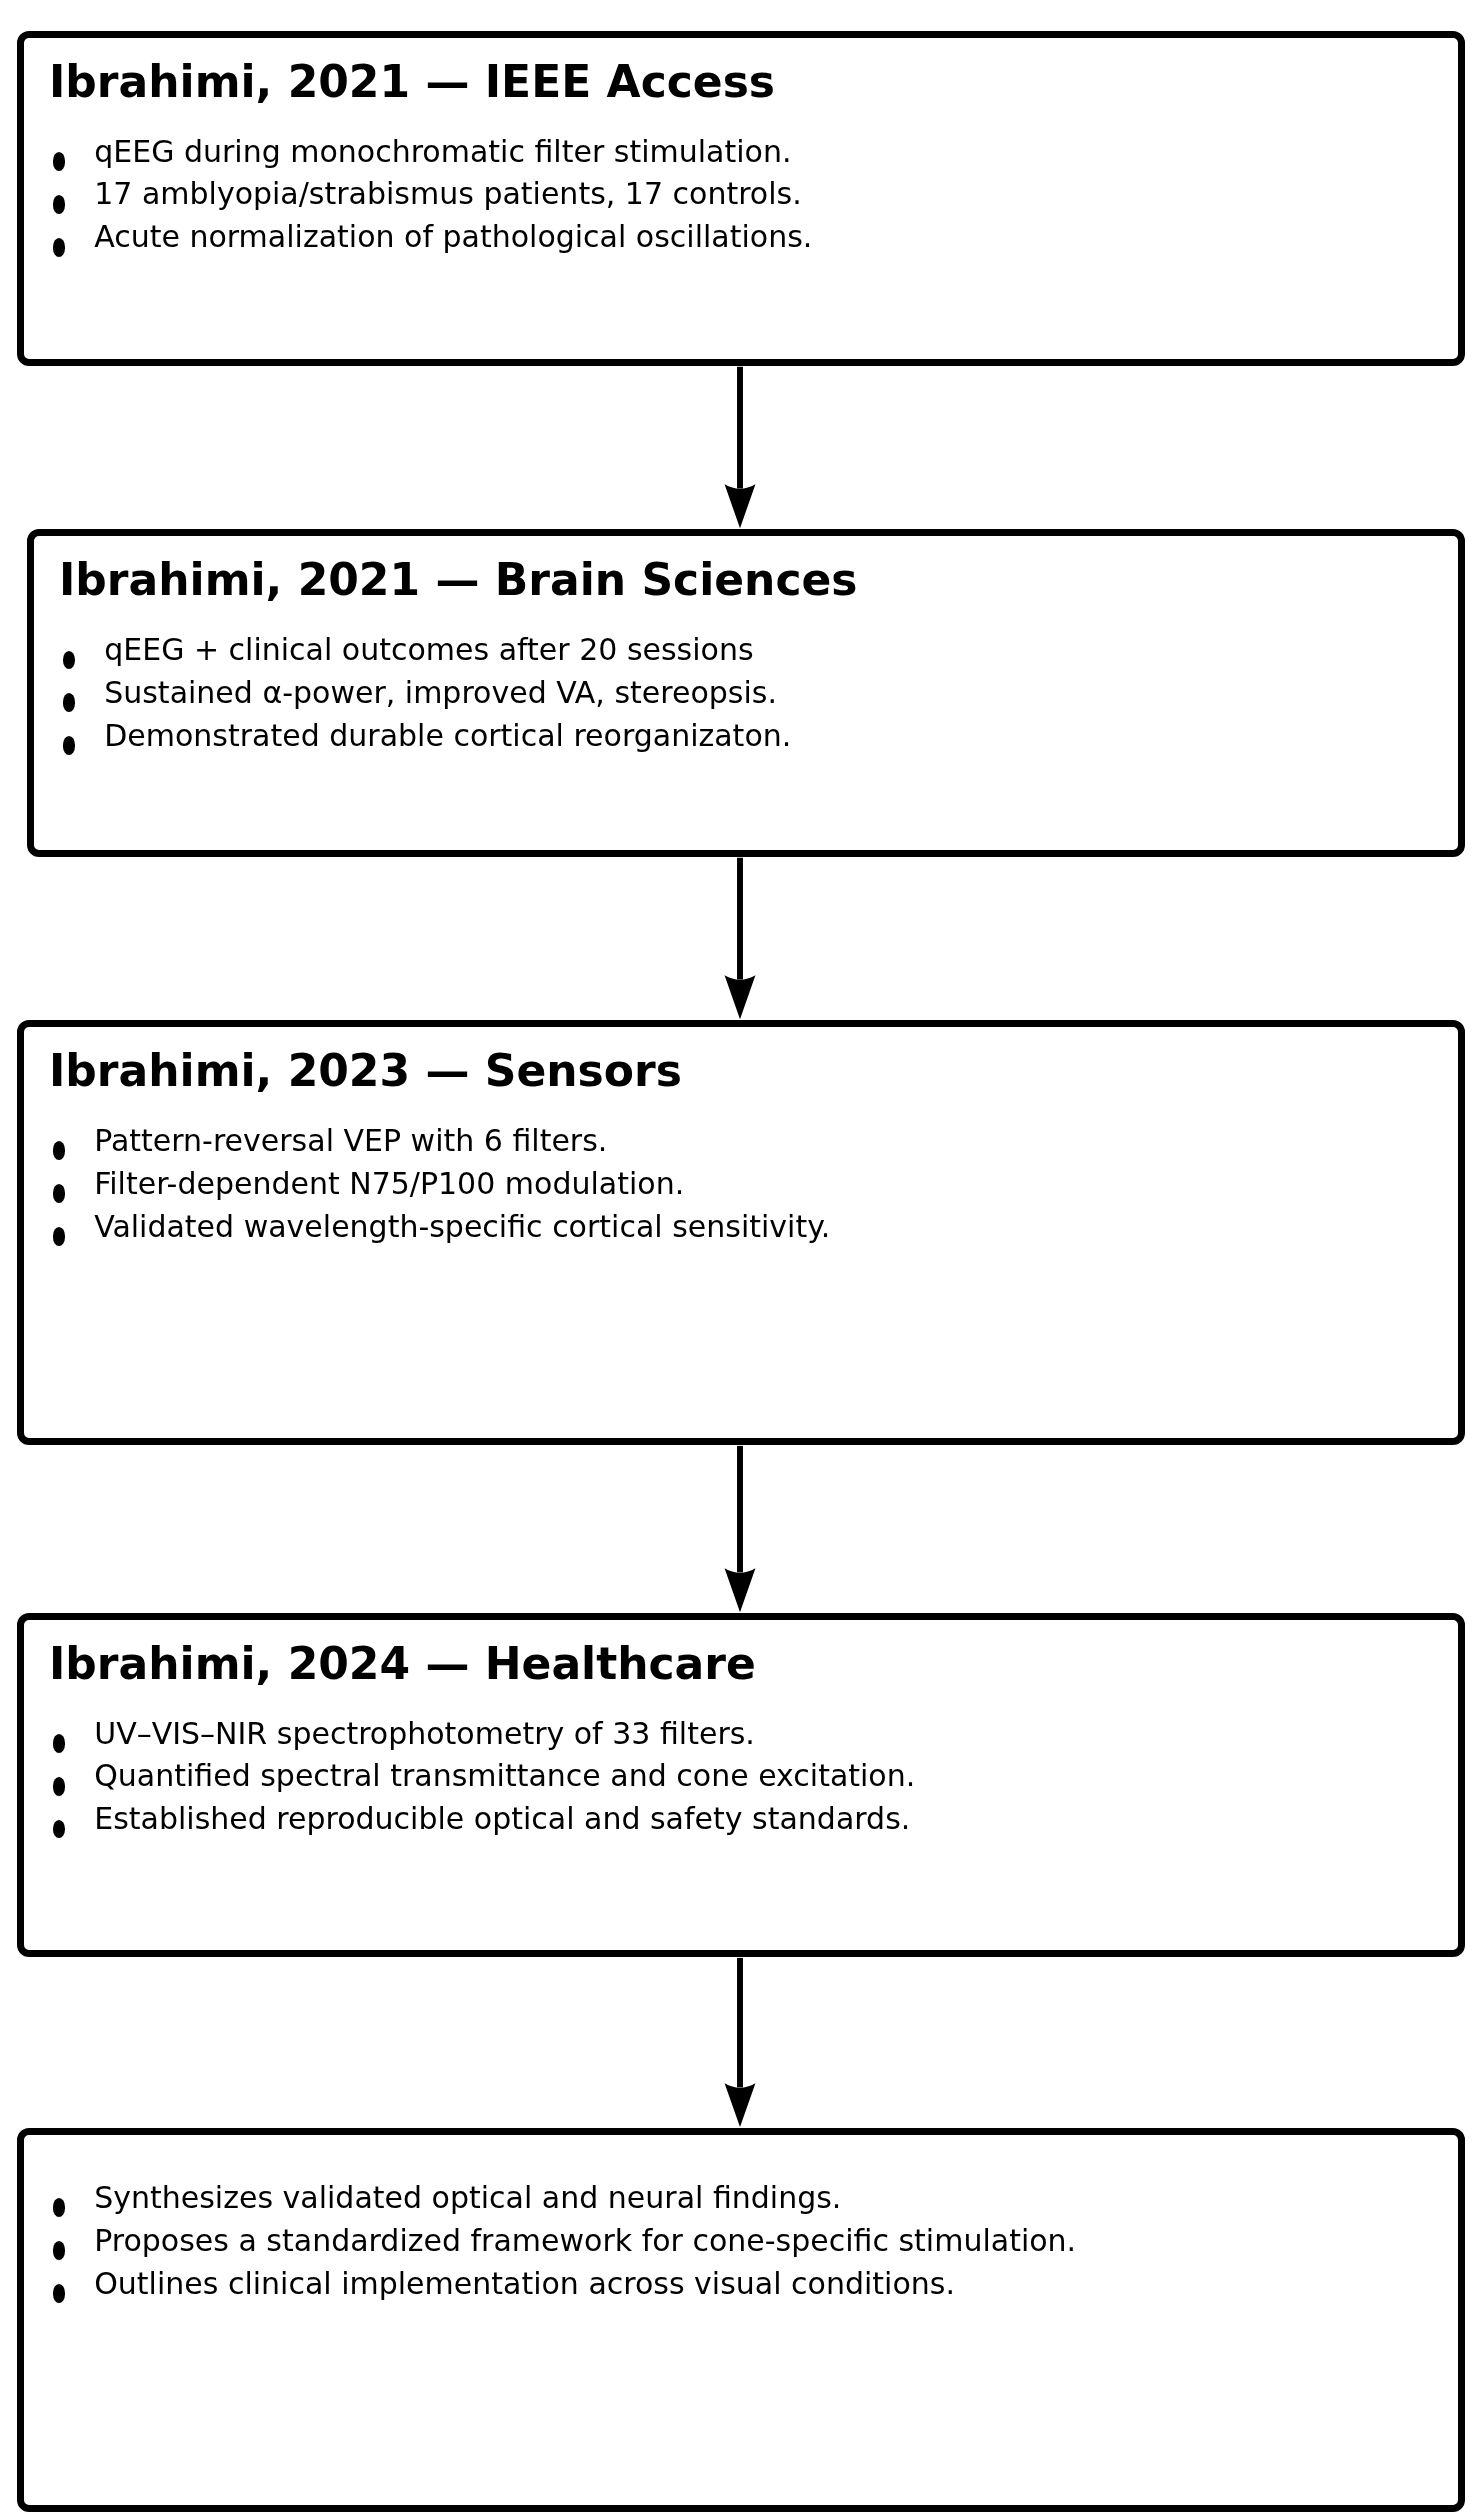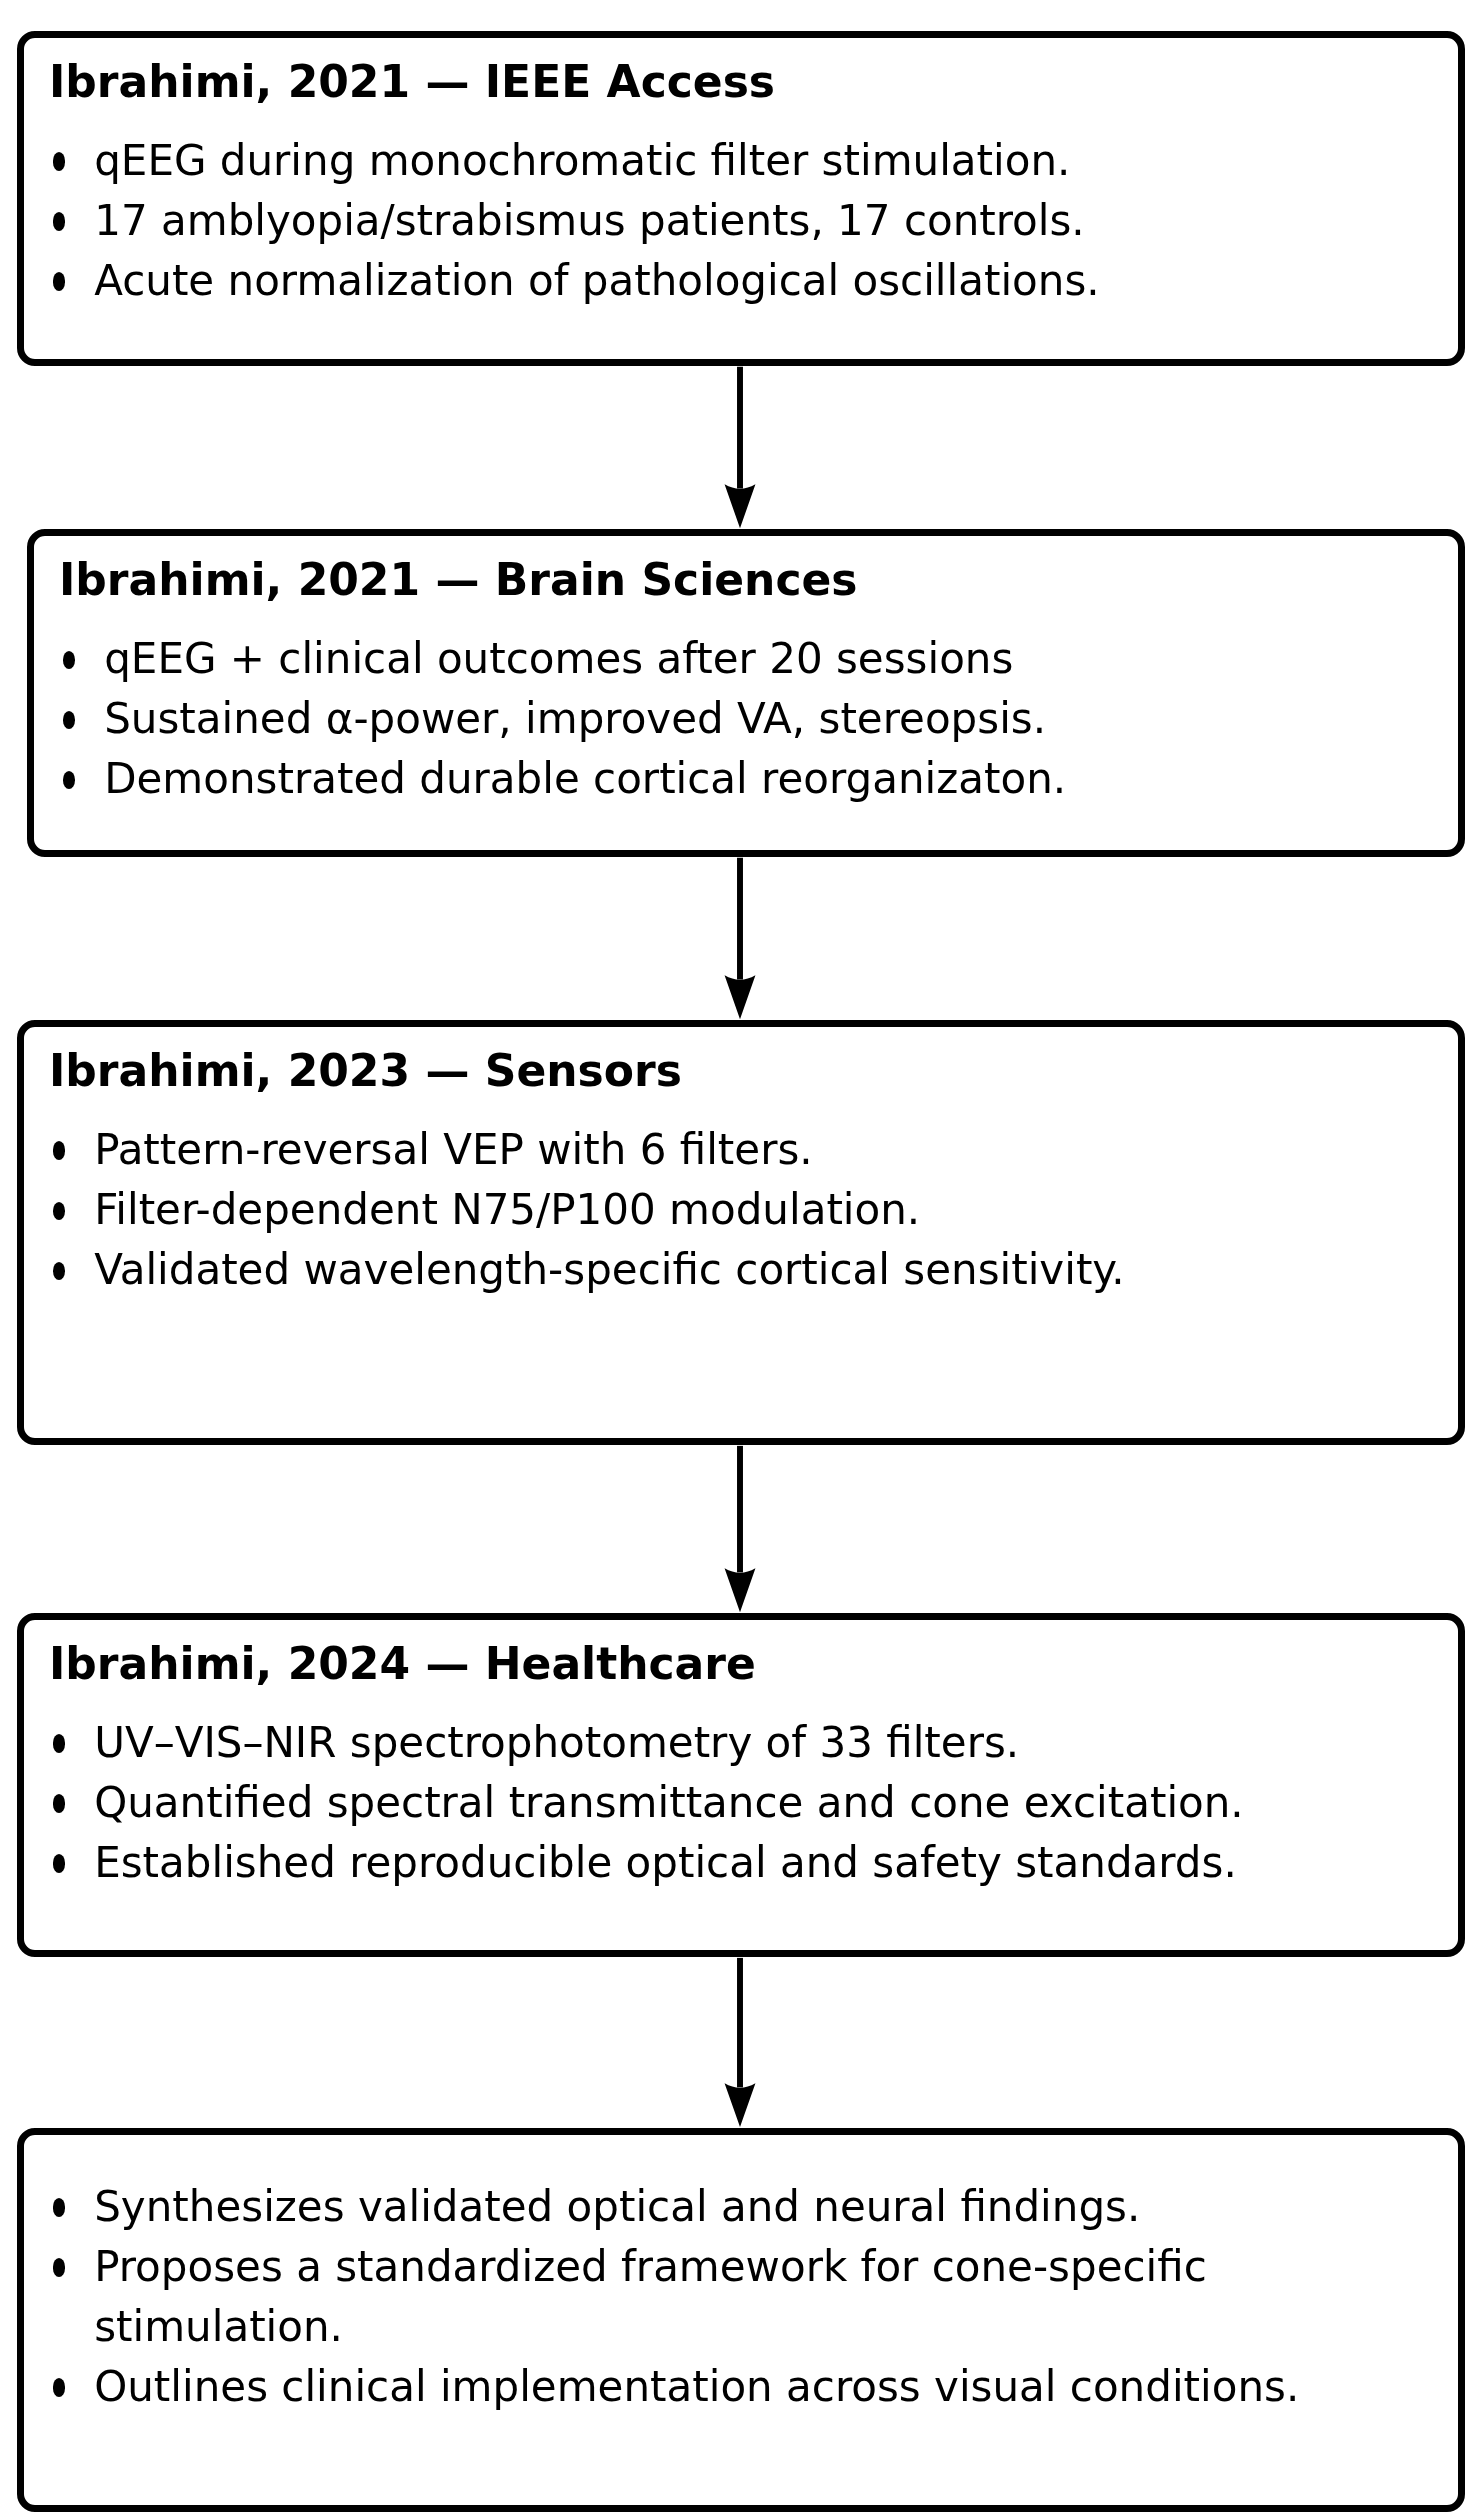--- a/index.html
+++ b/index.html
@@ -21,21 +21,21 @@
     padding-top: 31px;
     display: flex;
     flex-direction: column;
     align-items: stretch;
   }
   .study-box {
     box-sizing: border-box;
     margin-left: 17px;
     margin-right: 15px;
     border: 7.2px solid #000000;
-    border-radius: 18px;
+    border-radius: 12px;
     background: #ffffff;
     padding: 19px 30px 29px 25px;
     overflow: hidden;
   }
   .study-box.h1 { height: 353px; }
   .study-box.h2 { height: 345px; margin-left: 27px; }
   .study-box.h3 { height: 448px; }
   .study-box.h4 { height: 362px; }
   .study-box.h5 { height: 405px; }
   .box-title {
@@ -45,21 +45,21 @@
     letter-spacing: 0px;
   }
   ul.bullet-list {
     list-style: none;
     margin: 23px 0 0 0;
     padding: 0;
   }
   li.bullet-item {
     display: flex;
     align-items: flex-start;
-    font-size: 42px;
+    font-size: 30px;
     line-height: 1.43;
     font-weight: 400;
   }
   .bullet-marker {
     flex: 0 0 auto;
     width: 12.6px;
     height: 18.6px;
     border-radius: 50%;
     background: #000000;
     margin: 21.6px 29px 0 3.6px;

